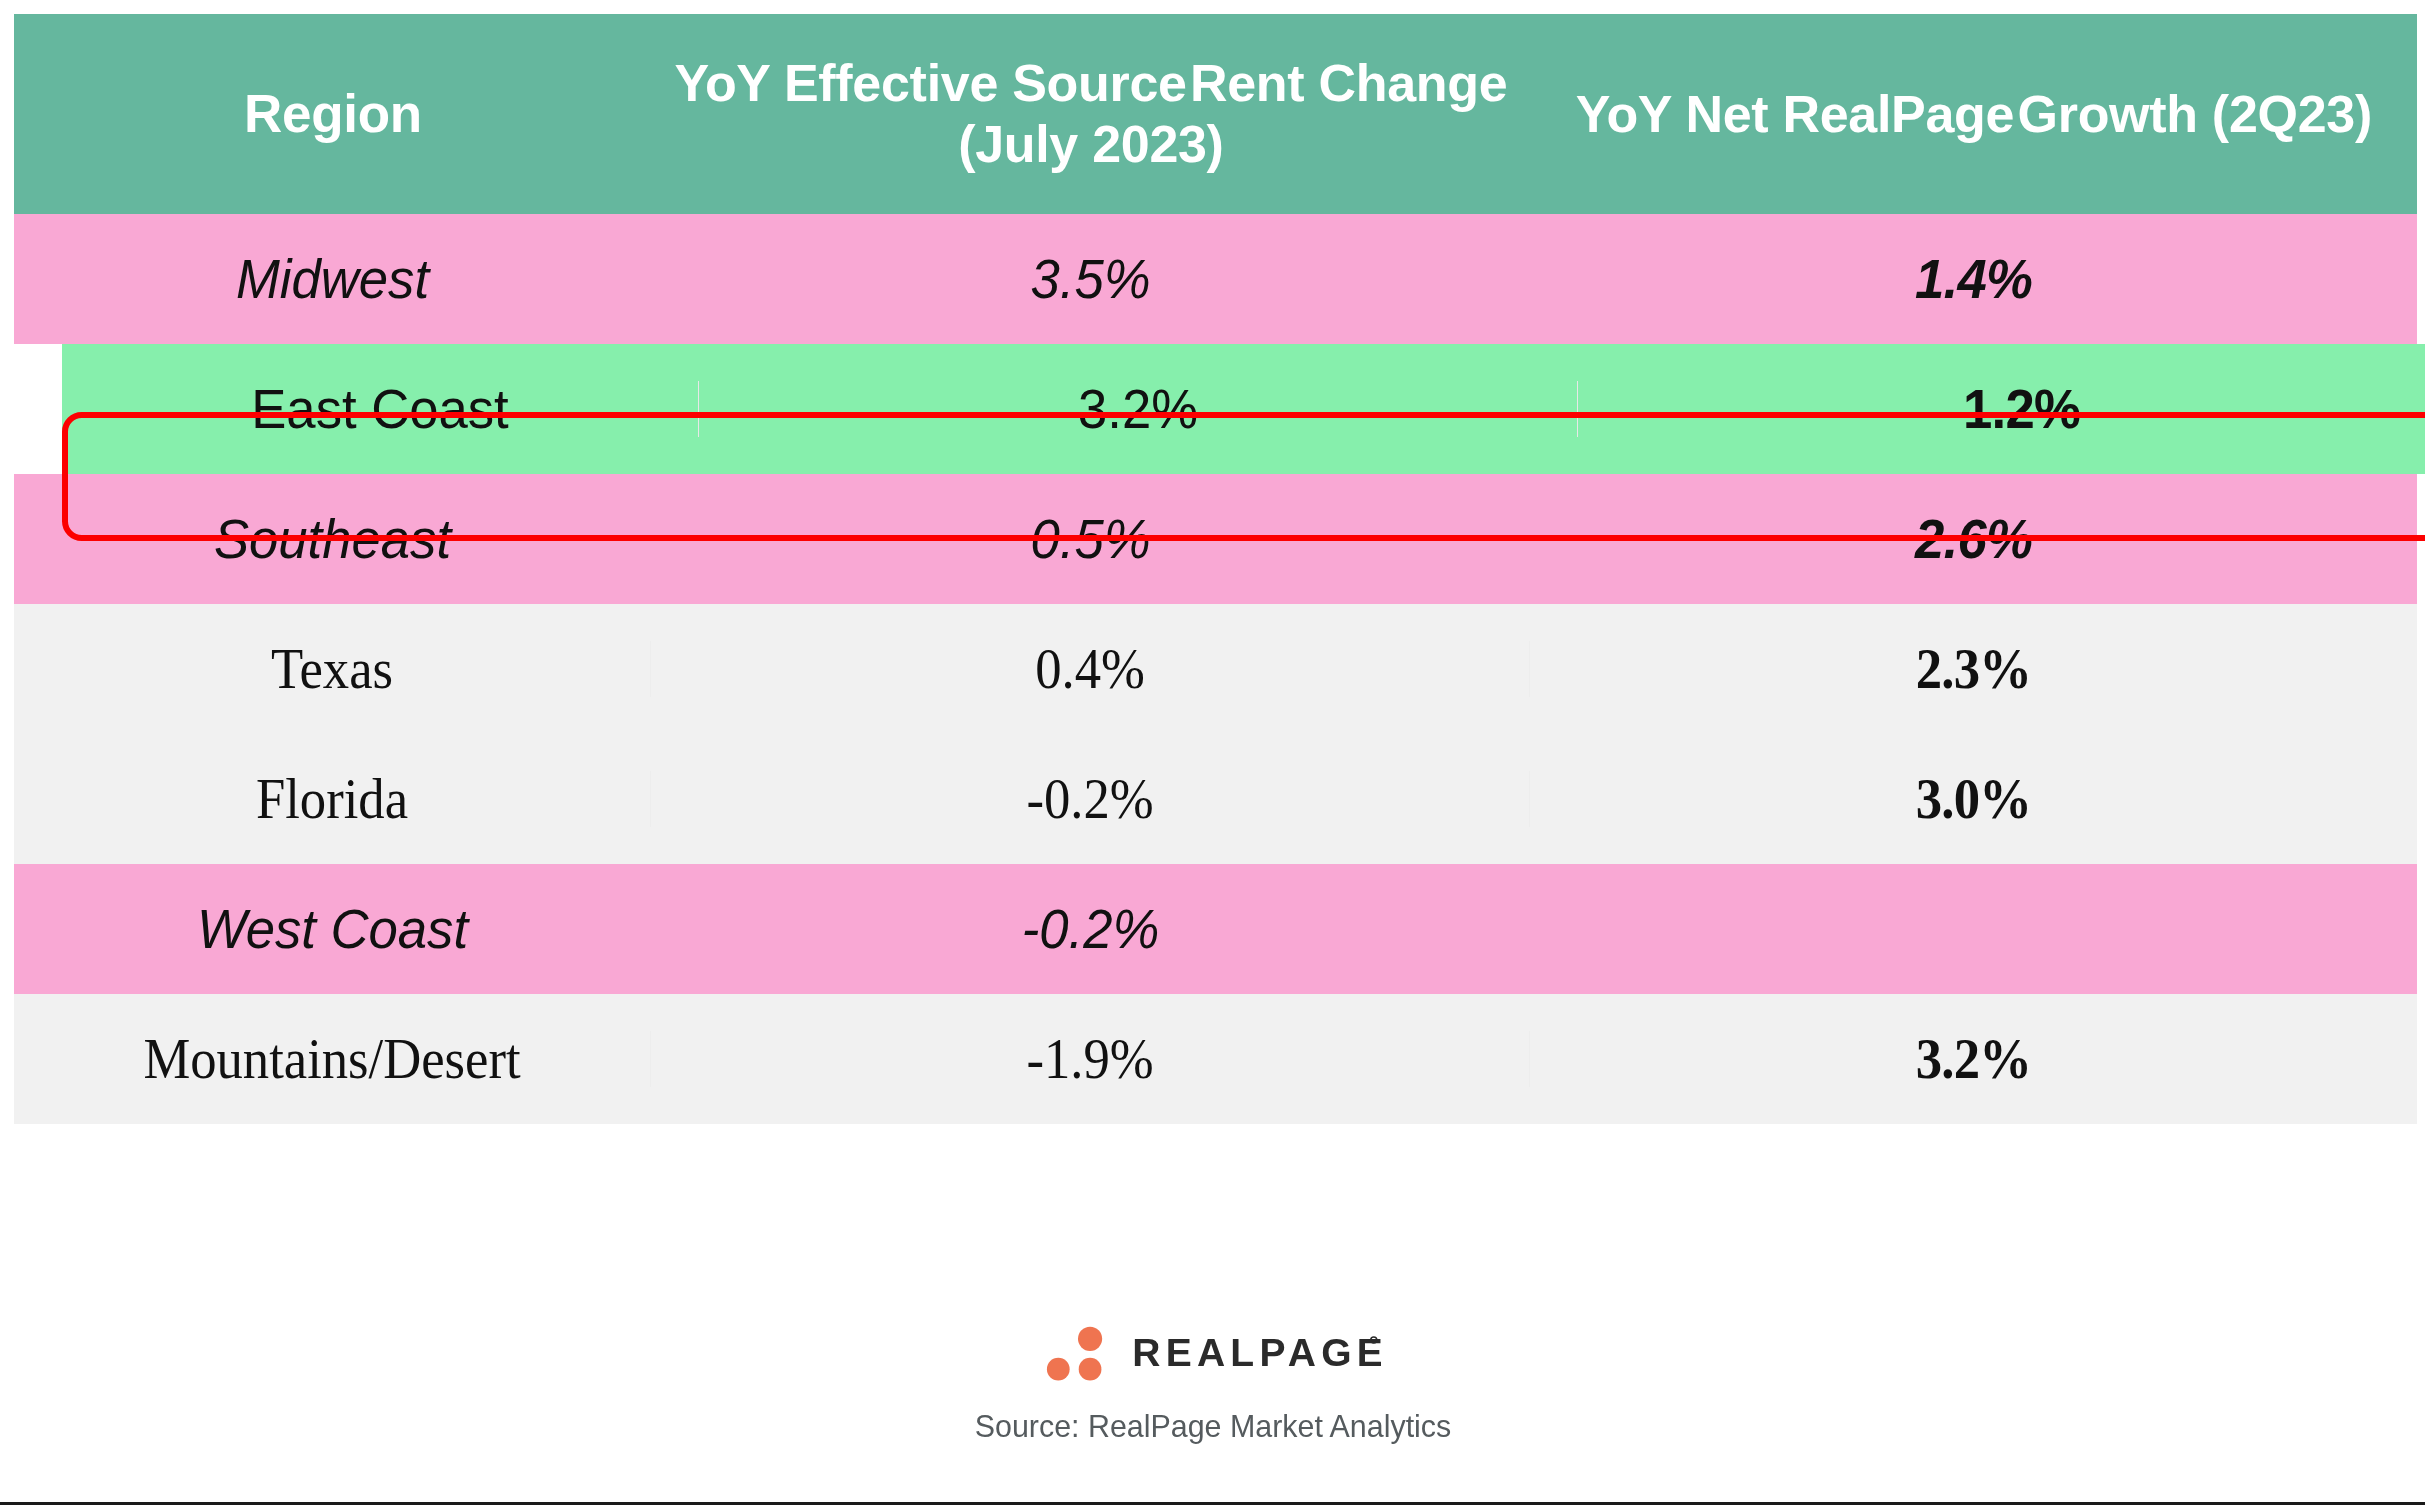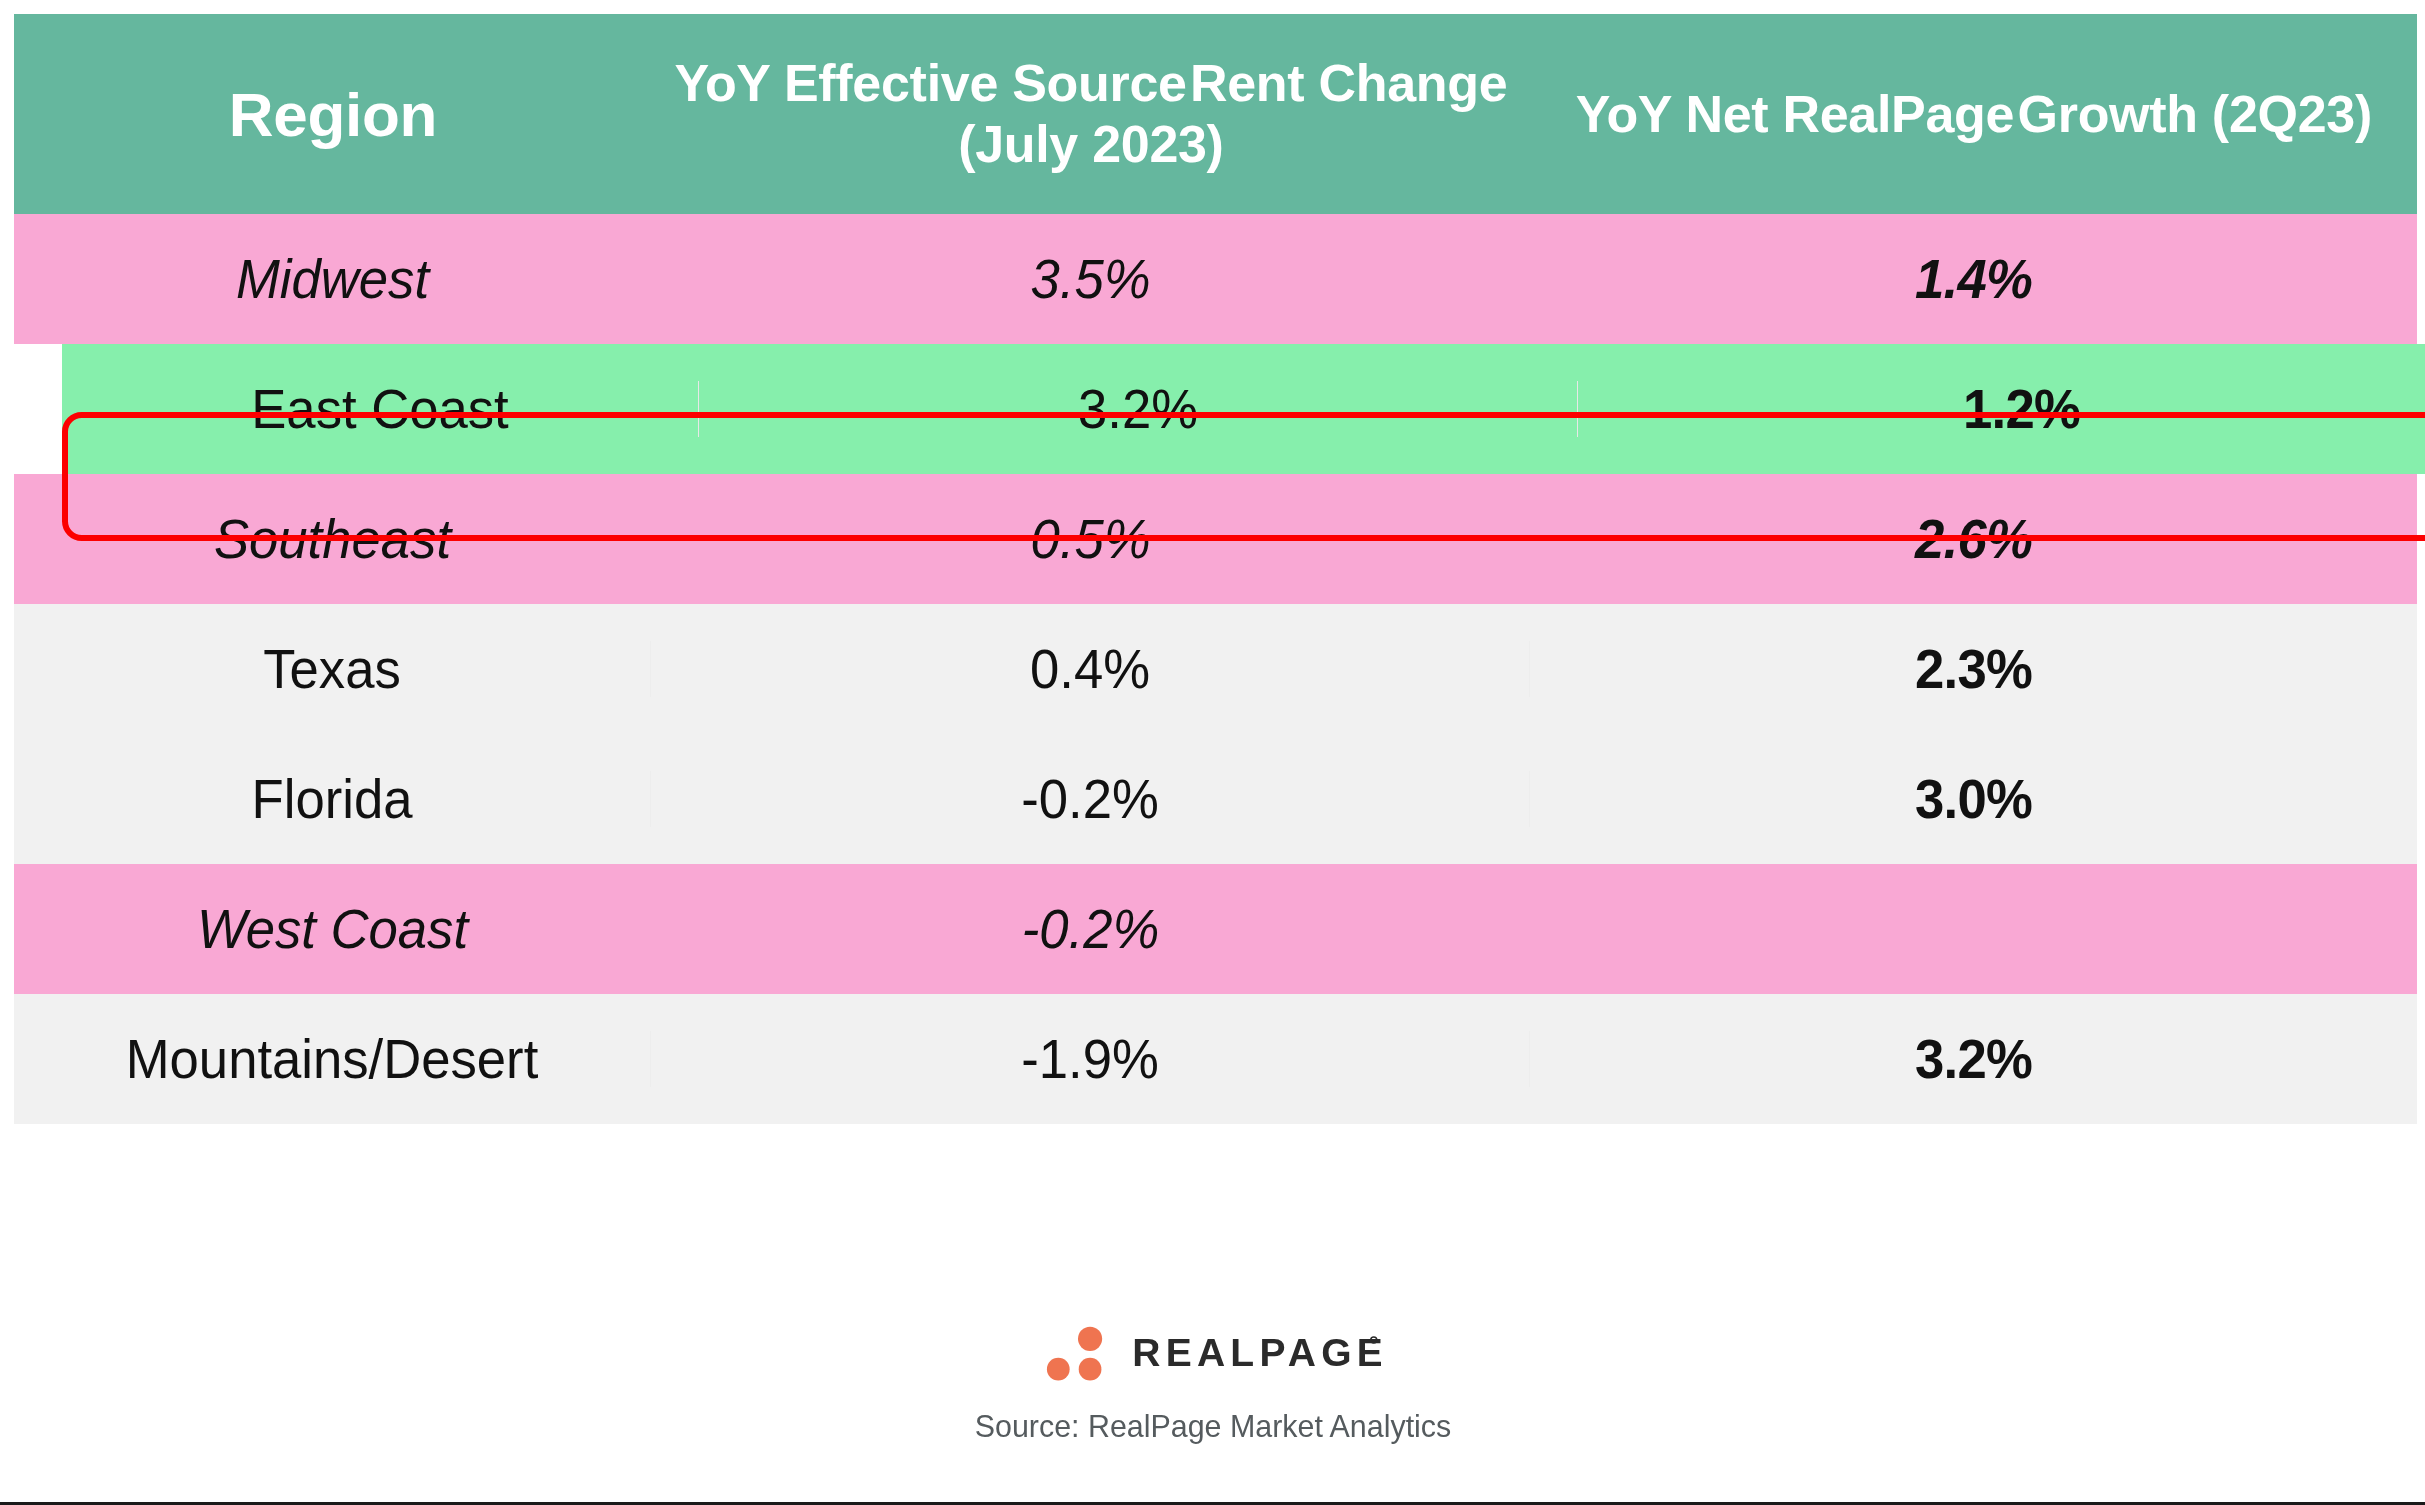--- a/index.html
+++ b/index.html
@@ -49,28 +49,28 @@
   .thead .cell {
     color: #ffffff;
     font-weight: bold;
     font-size: 52px;
     line-height: 1.18;
     letter-spacing: -0.3px;
     font-stretch: condensed;
     transform: scaleX(0.93);
     transform-origin: center;
   }
-  .thead .c-region .cell { font-size: 62px; }
+  .thead .c-region .cell { font-size: 53px; }
 
   
   .tbody .trow {
     height: 130px;
   }
   .tbody .trow.odd  { background: #f9a8d4; font-style: italic; }
-  .tbody .trow.even { background: #f1f1f1; }
+  .tbody .trow.even { background: #f1f1f1; font-family: Liberation Serif, serif; }
 
   
   .tbody .trow.even .c-region,
   .tbody .trow.even .c-rent {
     border-right: 1.5px solid #ededed;
   }
   .tbody .trow.hl .c-region,
   .tbody .trow.hl .c-rent {
     border-right: 1.5px solid #e8e8e8;
   }

